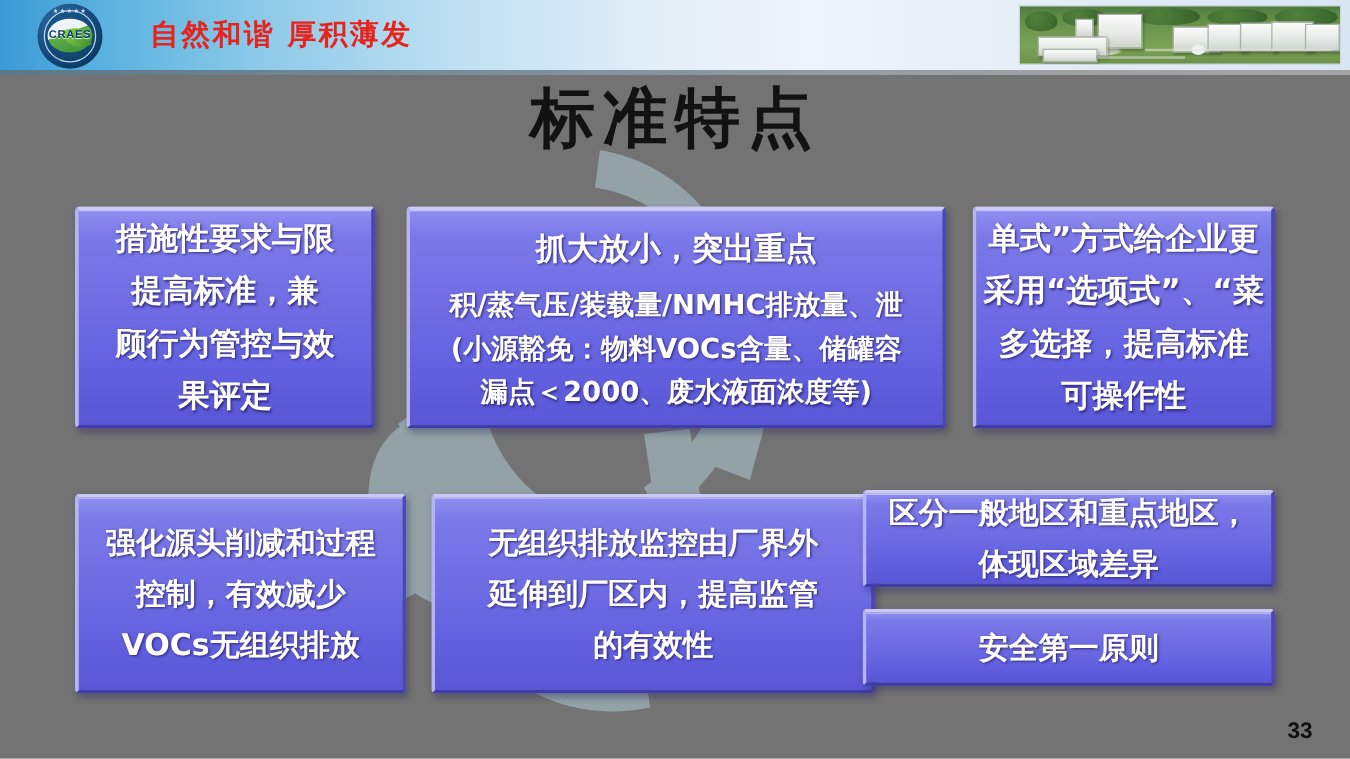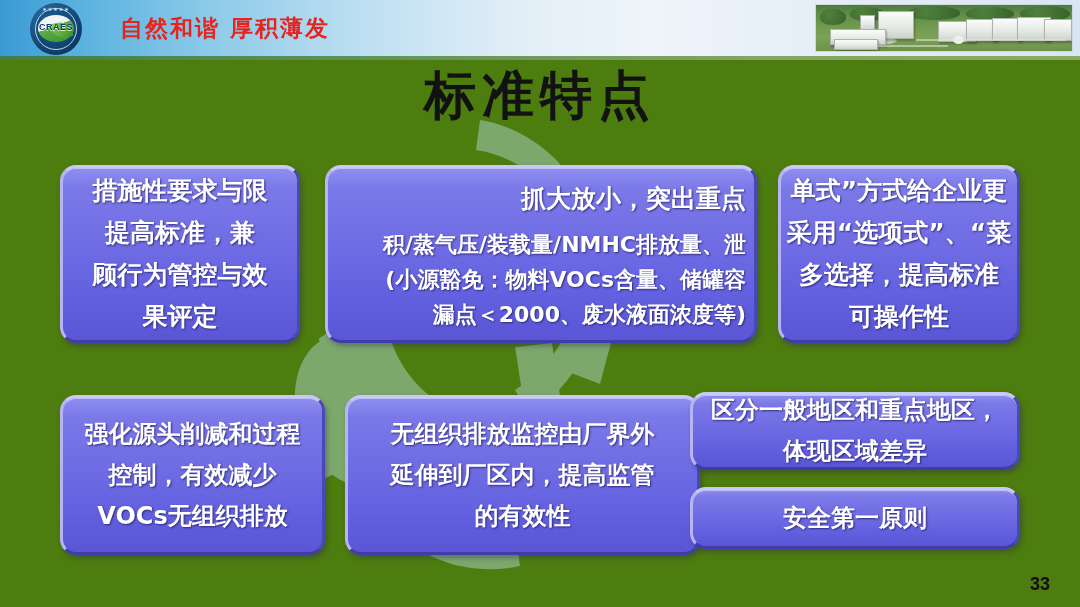--- a/index.html
+++ b/index.html
@@ -7,21 +7,21 @@
     padding: 0;
     background: #ffffff;
   }
   body {
     font-family: "Liberation Sans", "DejaVu Sans", sans-serif;
   }
   #slide {
     position: relative;
     width: 1080px;
     height: 607px;
-    background: #4d7c0f;
+    background: #737373;
     overflow: hidden;
   }
 
   
   .header {
     position: absolute;
     left: 0; top: 0;
     width: 1080px;
     height: 56px;
     background: linear-gradient(90deg,
@@ -166,21 +166,21 @@
     left: 180px; top: 110px;
     width: 560px; height: 470px;
     pointer-events: none;
     opacity: .55;
   }
 
   
   .box {
     position: absolute;
     box-sizing: border-box;
-    border-radius: 16px;
+    border-radius: 4px;
     background: linear-gradient(180deg, #8e8ef0 0%, #7b79e8 12%, #6f6ce4 45%, #6260df 75%, #5a56d6 100%);
     border-top: 3px solid #c9c8f6;
     border-left: 3px solid #b6b4f2;
     border-right: 3px solid #4a47b8;
     border-bottom: 3px solid #403ca8;
     box-shadow: 2px 3px 5px rgba(40,40,90,.38),
                 inset 0 1px 0 rgba(255,255,255,.45);
     display: flex;
     flex-direction: column;
     align-items: center;
@@ -195,21 +195,21 @@
     white-space: nowrap;
     text-shadow: 1px 1px 2px rgba(30,25,90,.75);
   }
   .box.big .line { font-size: 25px; line-height: 42px; }
   .box.mid .line { font-size: 24px; line-height: 41px; }
   .box .line.head { font-size: 25px; line-height: 44px; margin-bottom: 6px; }
   .box .line.sub  { font-size: 22px; line-height: 35px; }
 
   
   #box-1 { left: 60px;  top: 165px; width: 240px; height: 178px; }
-  #box-2 { left: 325px; top: 165px; width: 432px; height: 178px; align-items: flex-end; }
+  #box-2 { left: 325px; top: 165px; width: 432px; height: 178px; }
   #box-3 { left: 778px; top: 165px; width: 242px; height: 178px; }
   #box-4 { left: 60px;  top: 395px; width: 265px; height: 160px; }
   #box-5 { left: 345px; top: 395px; width: 355px; height: 160px; }
   #box-6 { left: 690px; top: 392px; width: 330px; height: 78px;  }
   #box-7 { left: 690px; top: 487px; width: 330px; height: 62px;  }
 
   
   .page-number {
     position: absolute;
     right: 30px; bottom: 12px;

